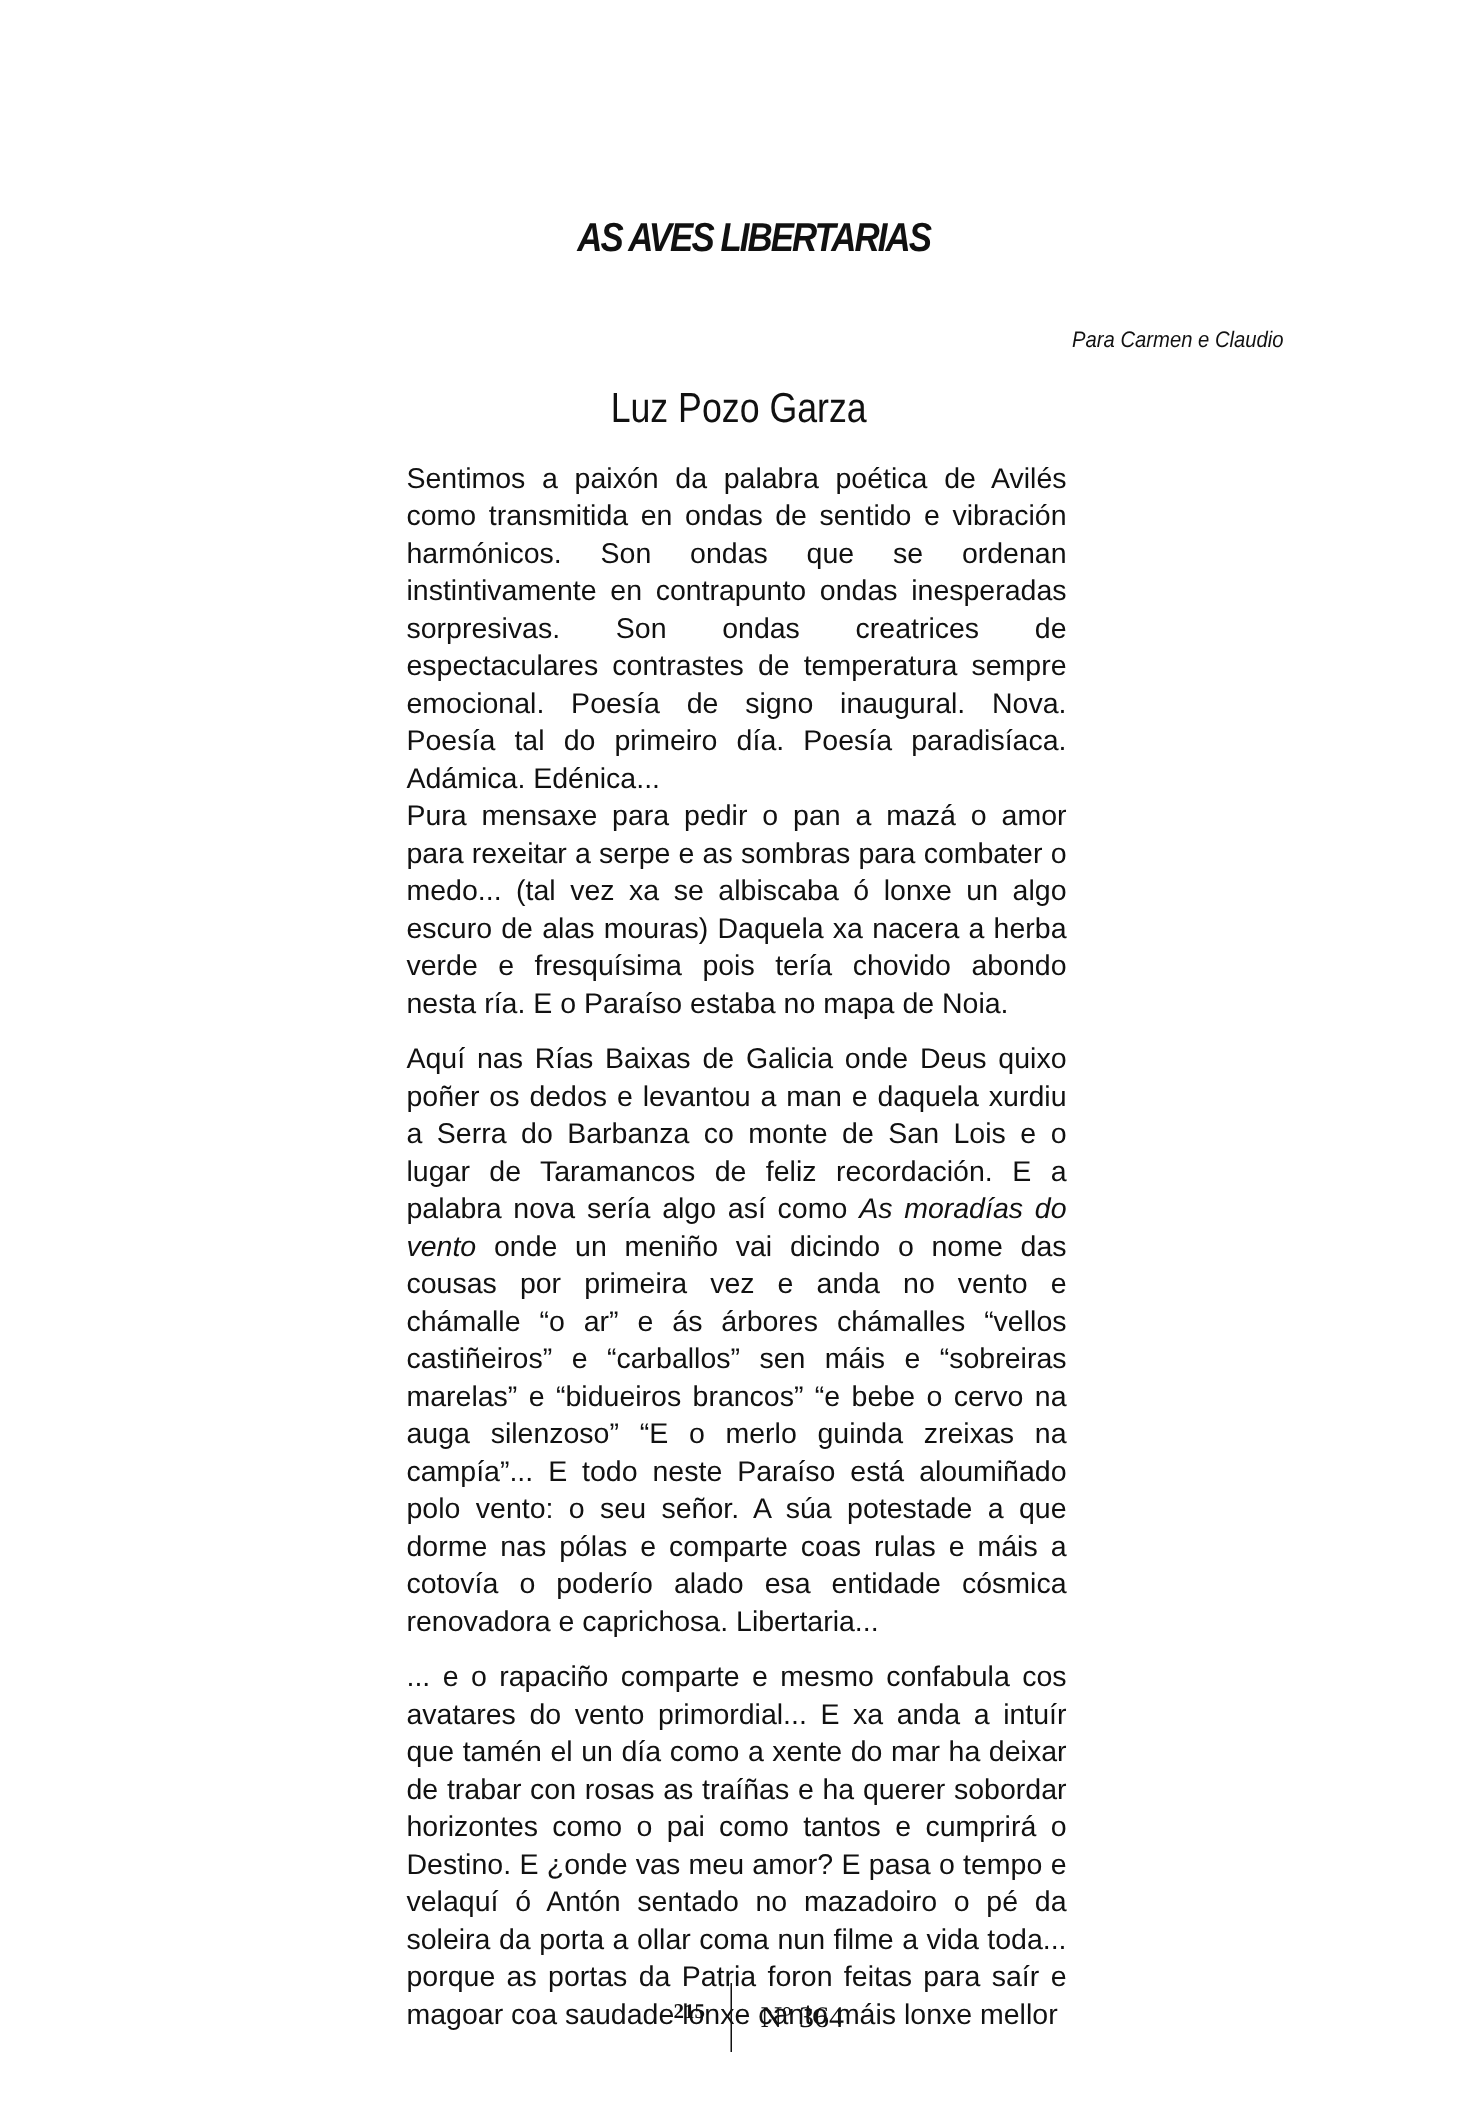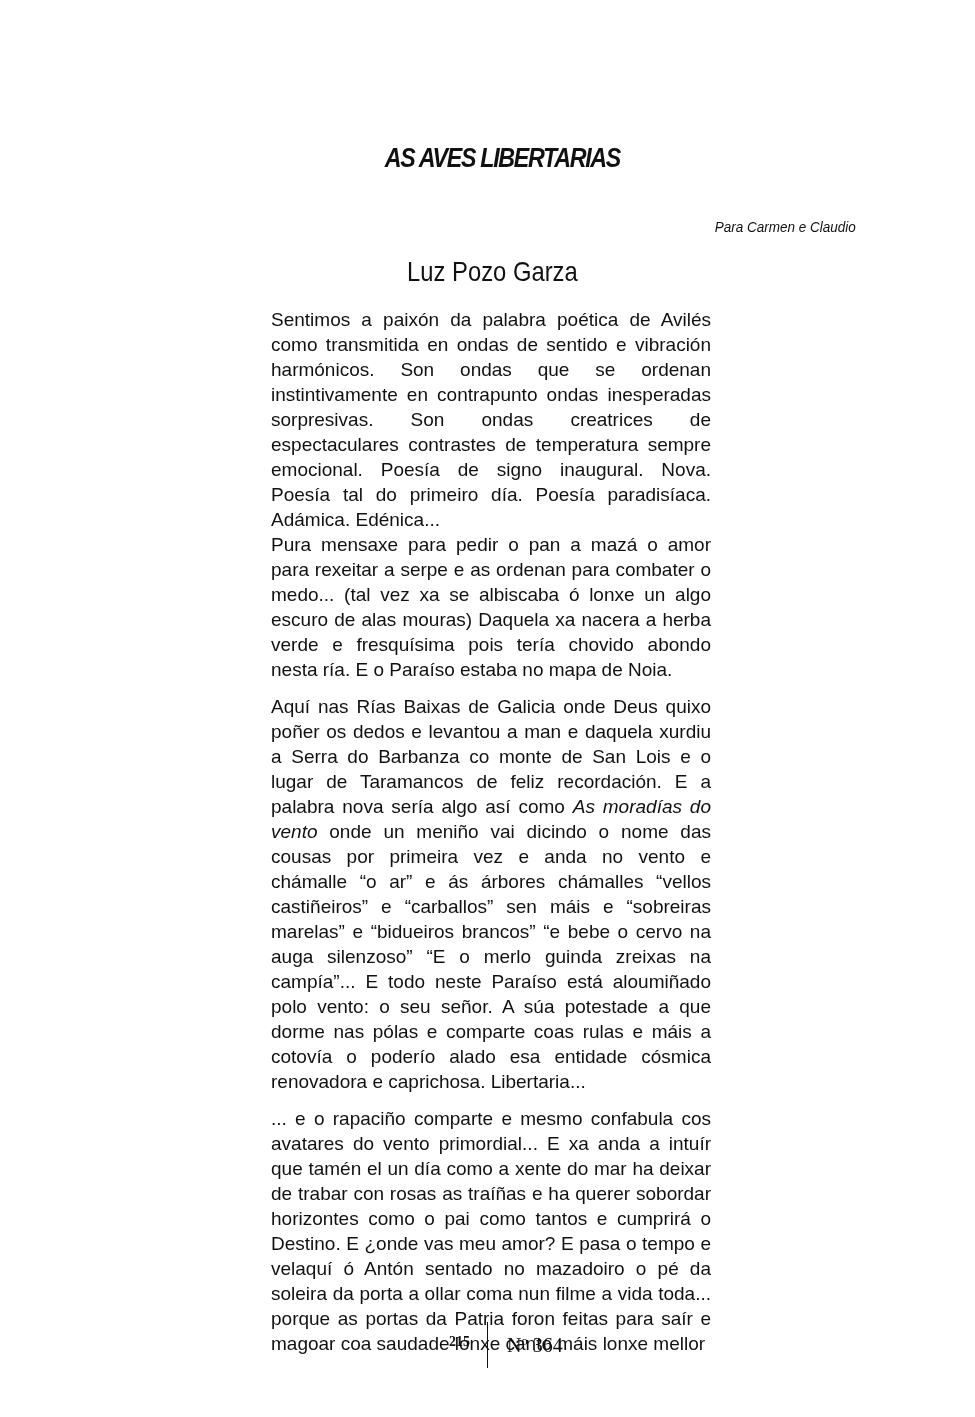--- a/index.html
+++ b/index.html
@@ -41,21 +41,21 @@
   </style>
 </head>
 <body>
 
 <div class="title">AS AVES LIBERTARIAS</div>
 <div class="dedication">Para Carmen e Claudio</div>
 <div class="author">Luz Pozo Garza</div>
 
 <div class="body-text">
   <p class="nogap">Sentimos a paixón da palabra poética de Avilés como transmitida en ondas de sentido e vibración harmónicos. Son ondas que se ordenan instintivamente en contrapunto ondas inesperadas sorpresivas. Son ondas creatrices de espectaculares contrastes de temperatura sempre emocional. Poesía de signo inaugural. Nova. Poesía tal do primeiro día. Poesía paradisíaca. Adámica. Edénica...</p>
-  <p>Pura mensaxe para pedir o pan a mazá o amor para rexeitar a serpe e as ordenan para combater o medo... (tal vez xa se albiscaba ó lonxe un algo escuro de alas mouras) Daquela xa nacera a herba verde e fresquísima pois tería chovido abondo nesta ría. E o Paraíso estaba no mapa de Noia.</p>
+  <p>Pura mensaxe para pedir o pan a mazá o amor para rexeitar a serpe e as sombras para combater o medo... (tal vez xa se albiscaba ó lonxe un algo escuro de alas mouras) Daquela xa nacera a herba verde e fresquísima pois tería chovido abondo nesta ría. E o Paraíso estaba no mapa de Noia.</p>
   <p><span>Aquí nas Rías Baixas de Galicia onde Deus quixo poñer os dedos e levantou a man e daquela xurdiu a Serra do Barbanza co monte de San Lois e o lugar de Taramancos de feliz recordación. E a palabra nova sería algo así como </span><em>As moradías do vento</em><span> onde un meniño vai dicindo o nome das cousas por primeira vez e anda no vento e chámalle “o ar” e ás árbores chámalles “vellos castiñeiros” e “carballos” sen máis e “sobreiras marelas” e “bidueiros brancos” “e bebe o cervo na auga silenzoso” “E o merlo guinda zreixas na campía”... E todo neste Paraíso está aloumiñado polo vento: o seu señor. A súa potestade a que dorme nas pólas e comparte coas rulas e máis a cotovía o poderío alado esa entidade cósmica renovadora e caprichosa. Libertaria...</span></p>
   <p>... e o rapaciño comparte e mesmo confabula cos avatares do vento primordial... E xa anda a intuír que tamén el un día como a xente do mar ha deixar de trabar con rosas as traíñas e ha querer sobordar horizontes como o pai como tantos e cumprirá o Destino. E ¿onde vas meu amor? E pasa o tempo e velaquí ó Antón sentado no mazadoiro o pé da soleira da porta a ollar coma nun filme a vida toda... porque as portas da Patria foron feitas para saír e magoar coa saudade lonxe canto máis lonxe mellor</p>
 </div>
 
 <div class="footer">
   <span class="page-num">215</span>
   <span class="divider"></span>
   <span class="issue">Nº 364</span>
 </div>
 

